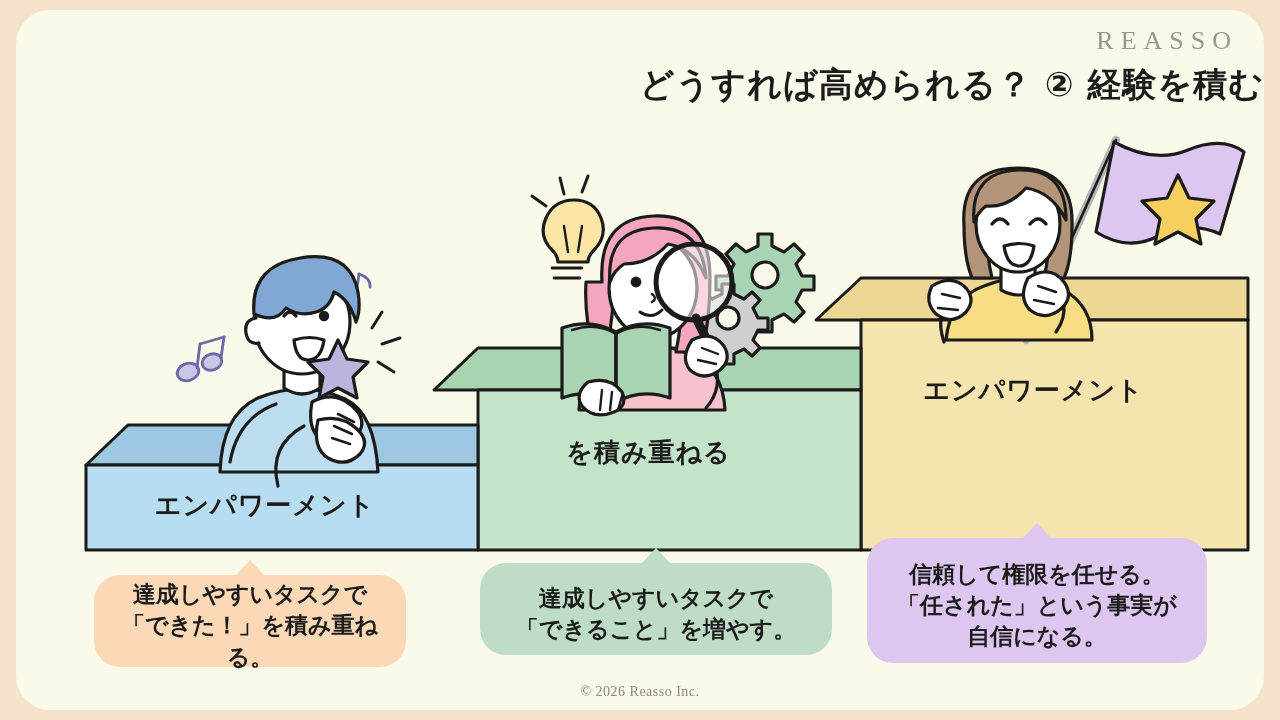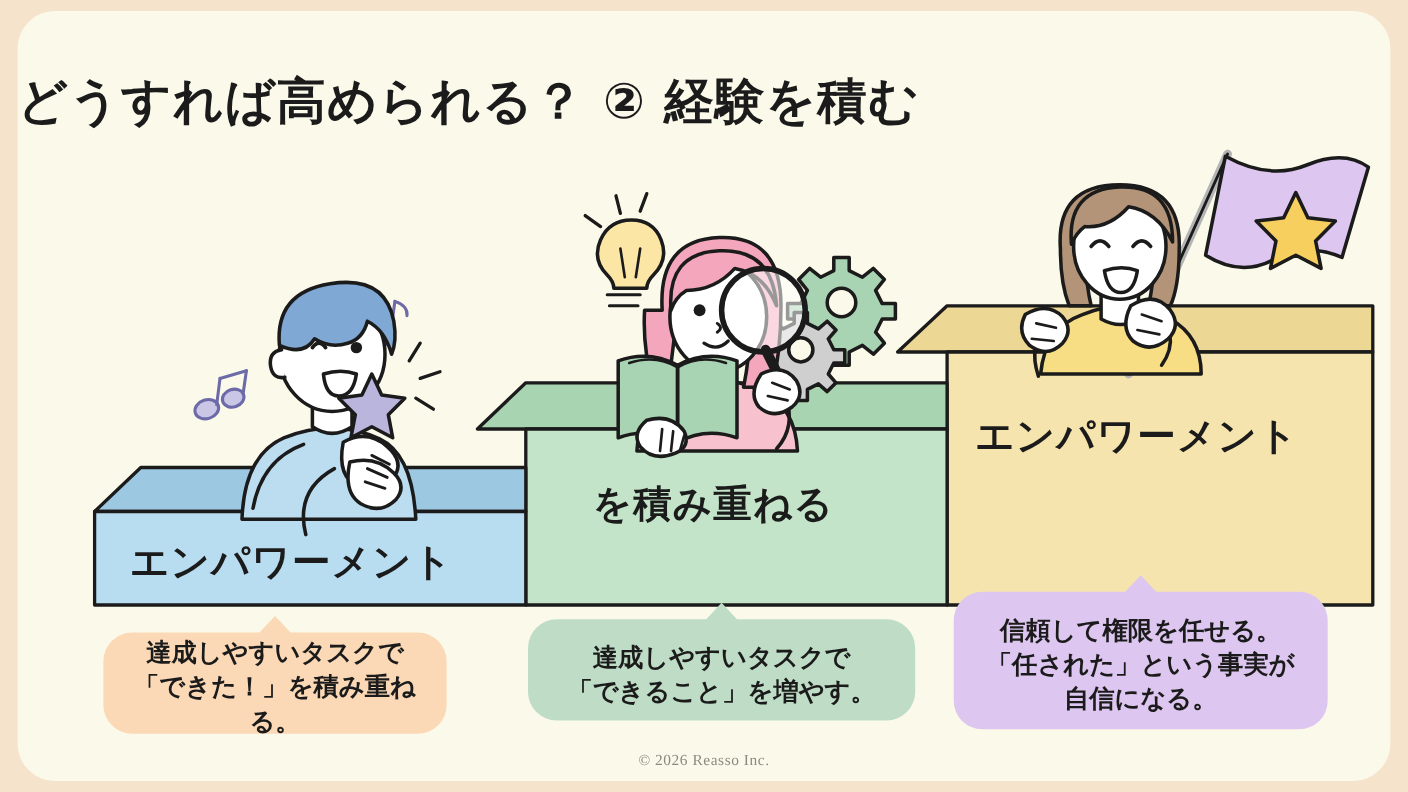--- a/index.html
+++ b/index.html
@@ -45,22 +45,22 @@
     letter-spacing: 7px;
     color: #9a958e;
   }
 
   
   .title {
     position: absolute;
     left: 0;
     right: 0;
     top: 52px;
-    text-align: left;
-    font-size: 45px;
+    text-align: right;
+    font-size: 34px;
     font-weight: 700;
     letter-spacing: 1px;
     color: #1b1b1b;
     font-family: "DejaVu Sans", "Liberation Sans", sans-serif;
   }
 
   
   .stage {
     position: absolute;
     left: 0; top: 0; width: 1280px; height: 720px;
@@ -70,21 +70,21 @@
   .steps-svg {
     position: absolute;
     left: 0; top: 0;
     width: 1280px; height: 720px;
     pointer-events: none;
   }
 
   .step-label {
     position: absolute;
     text-align: center;
-    font-size: 35px;
+    font-size: 26px;
     font-weight: 700;
     color: #1b1b1b;
     font-family: "DejaVu Sans", "Liberation Sans", sans-serif;
     letter-spacing: 1px;
     white-space: nowrap;
   }
   .step-label.s1 { left: 74px;  top: 478px; width: 350px; }
   .step-label.s2 { left: 455px; top: 425px; width: 355px; }
   .step-label.s3 { left: 845px; top: 363px; width: 345px; }
 
@@ -143,20 +143,21 @@
     pointer-events: none;
   }
 </style>
 </head>
 <body>
 
 <div id="slide">
 
   <div class="card">
 
+    <div class="brand">REASSO</div>
 
     <div class="title">どうすれば高められる？ ② 経験を積む</div>
 
     <div class="stage">
 
       <svg class="steps-svg" viewBox="0 0 1280 720">
         <g stroke="#1b1b1b" stroke-width="3" stroke-linejoin="round">
 
           <polygon points="800,310 845,268 1232,268 1232,310" fill="#ecd795"></polygon>
           <polygon points="845,310 1232,310 1232,540 845,540" fill="#f5e4ad"></polygon>

